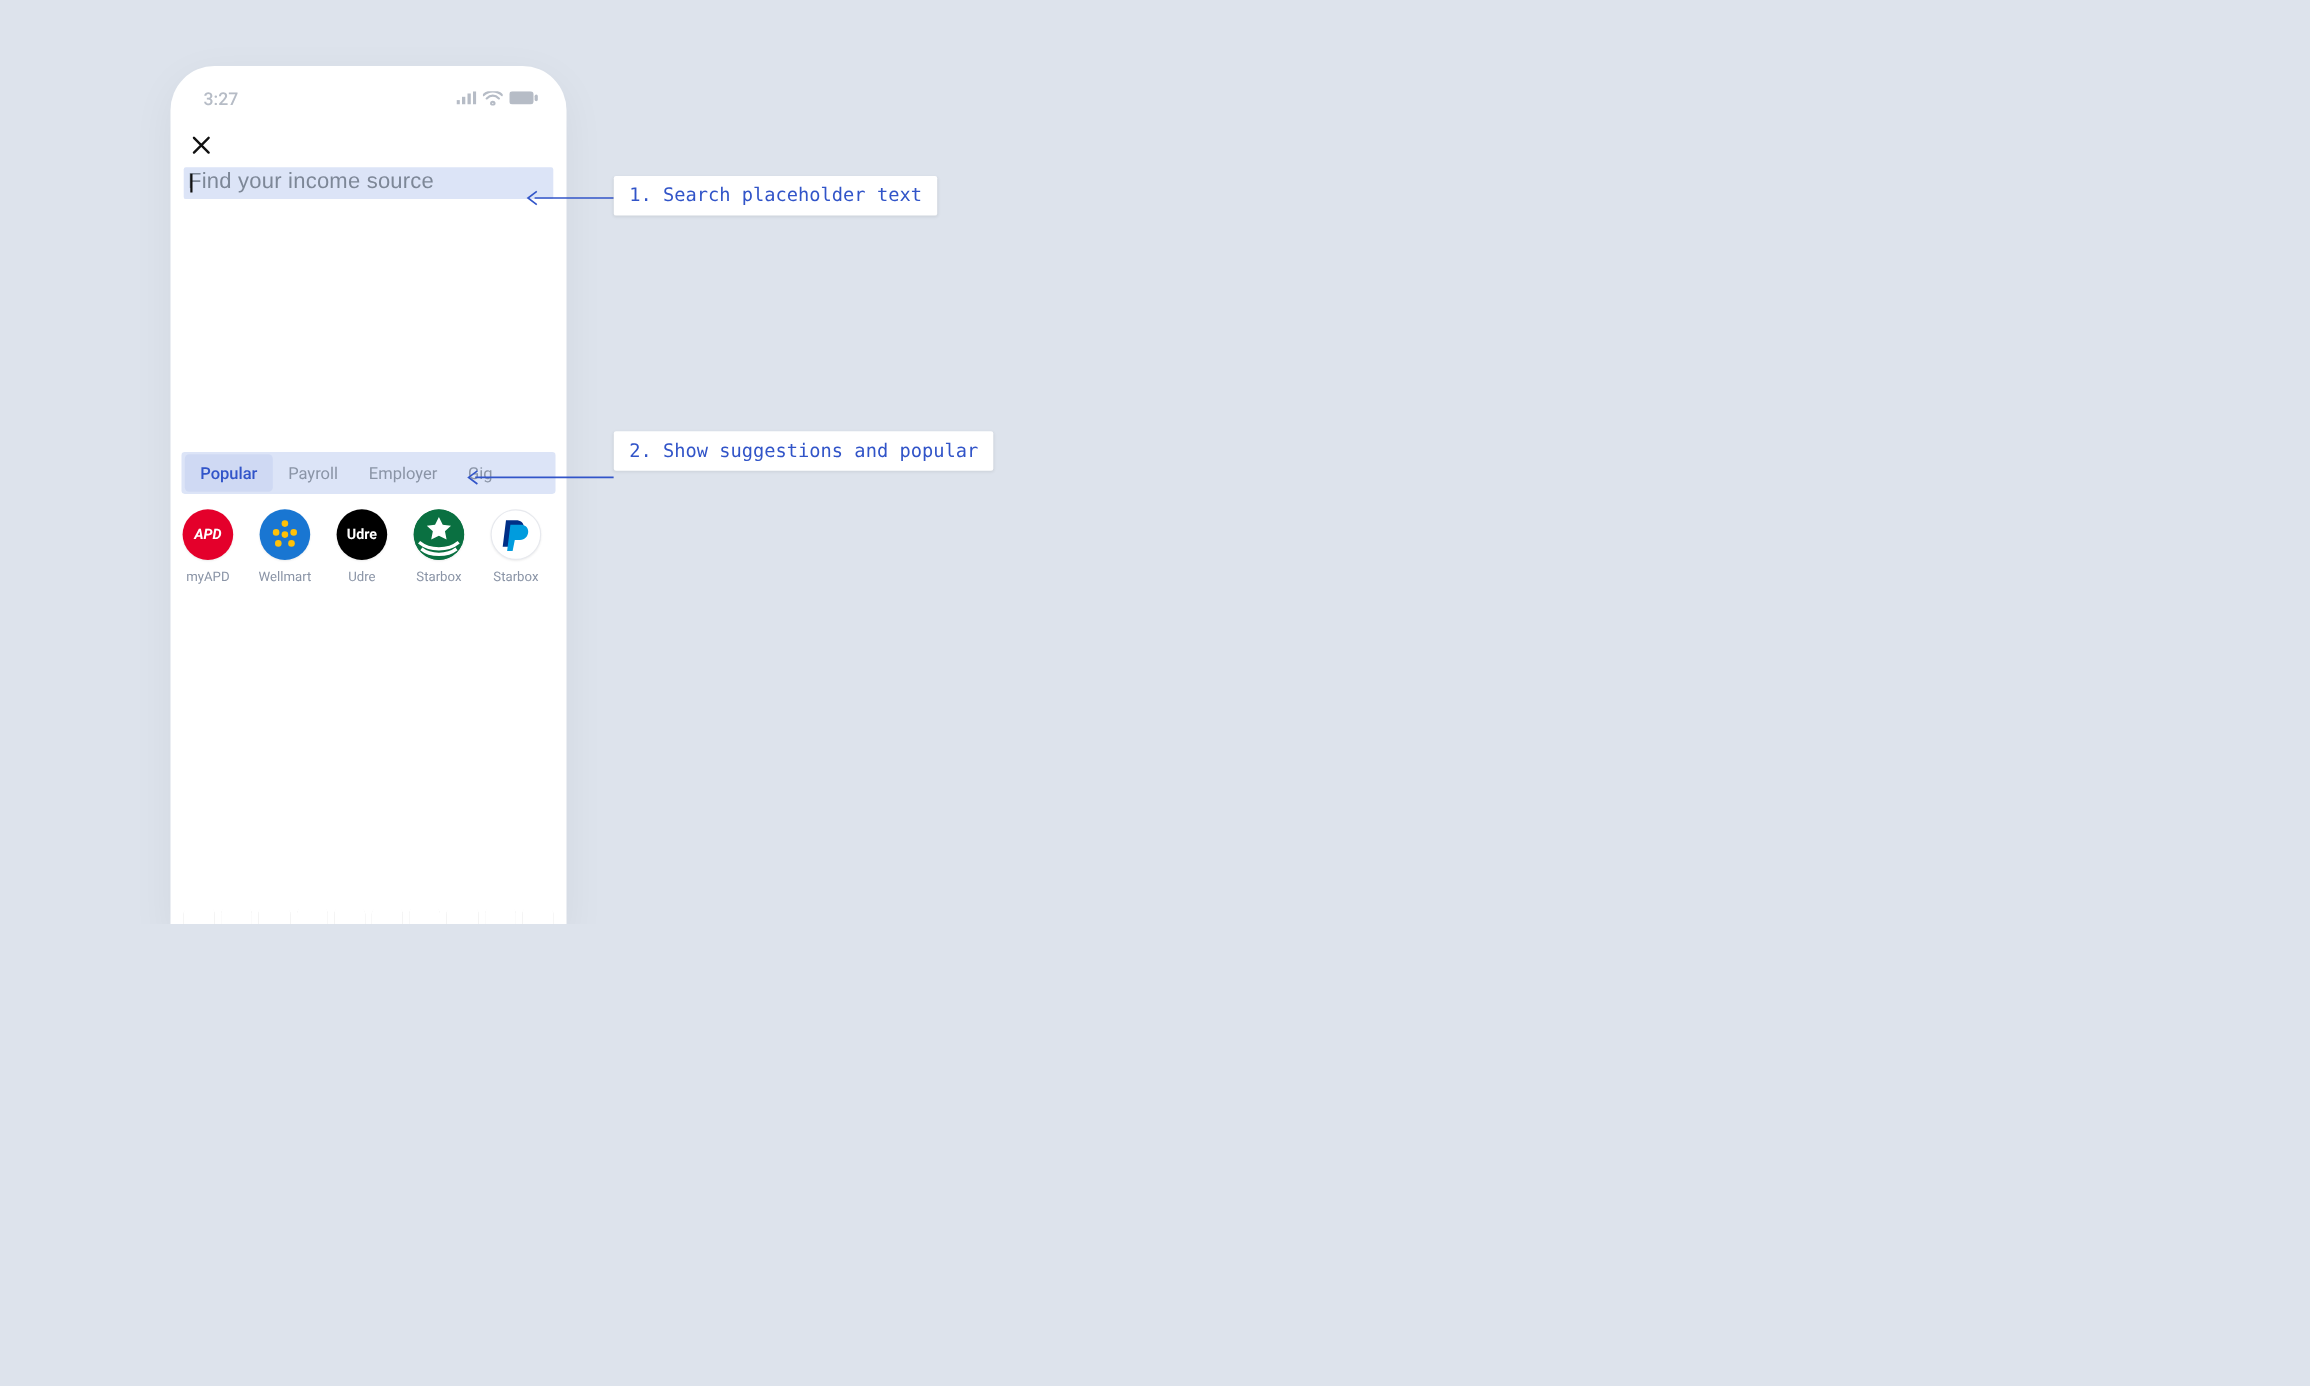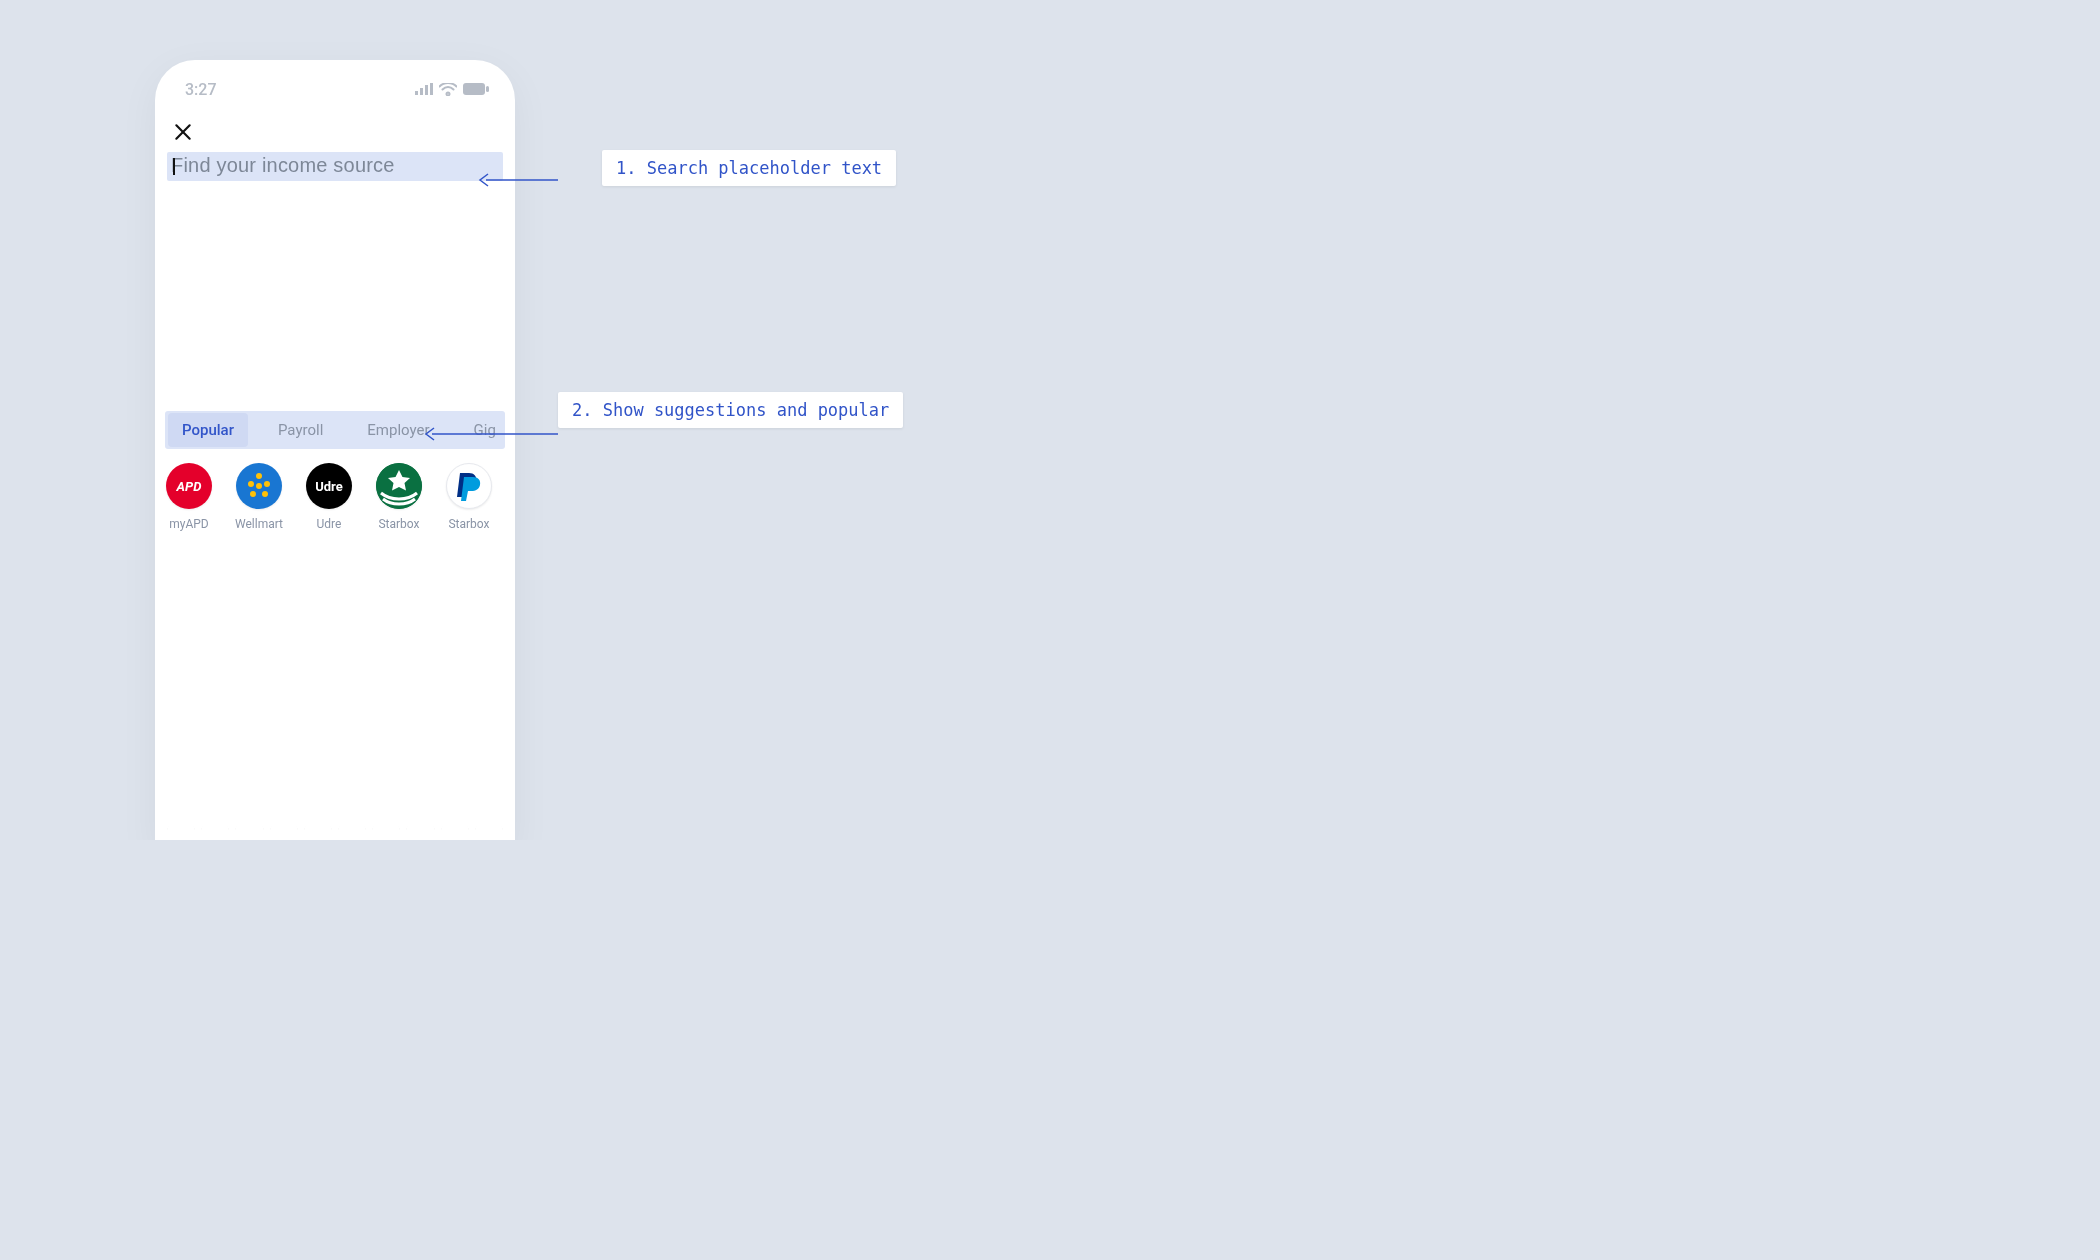--- a/index.html
+++ b/index.html
@@ -79,21 +79,21 @@
 
   
   .tabs-hl{
     margin:0 10px;
     background:#dce4f7;
     border-radius:3px;
     padding:2px 3px;
   }
   .tabs {
     display:flex;
-    gap:16px;
+    gap:0;
   }
   .tab {
     padding:8px 14px;
     font-size:15px;
     color:#8a94a6;
     border-radius:4px;
     cursor:pointer;
   }
   .tab.active {
     background:#cfd9f3;
@@ -282,19 +282,19 @@
     <div class="kbkey"></div>
     <div class="kbkey"></div>
   </div>
 
 </div>
 
 <svg class="arrow" style="left:478px; top:170px;" width="80" height="20" viewBox="0 0 80 20">
   <line x1="80" y1="10" x2="8" y2="10"></line>
   <path d="M10 4 L2 10 L10 16"></path>
 </svg>
-<div class="callout" style="left:558px; top:150px;margin-left:44px;">1. Search placeholder text</div>
+<div class="callout" style="left:558px; top:160px;">1. Search placeholder text</div>
 
 <svg class="arrow" style="left:424px; top:424px;" width="134" height="20" viewBox="0 0 134 20">
   <line x1="134" y1="10" x2="8" y2="10"></line>
   <path d="M10 4 L2 10 L10 16"></path>
 </svg>
 <div class="callout" style="left:558px; top:392px;">2. Show suggestions and popular</div>
 
 </body></html>

